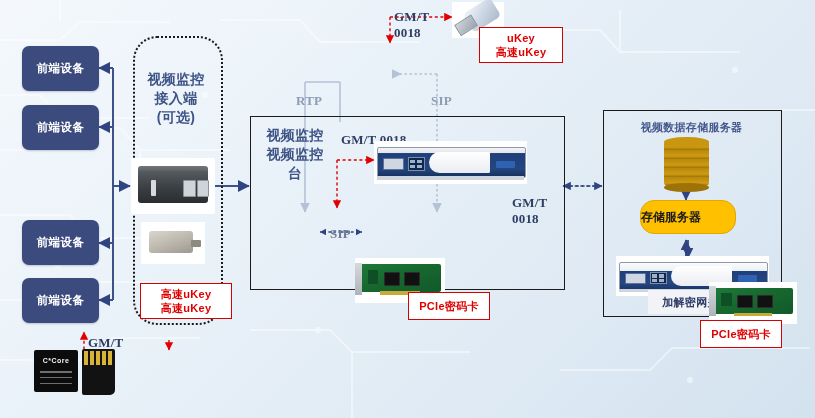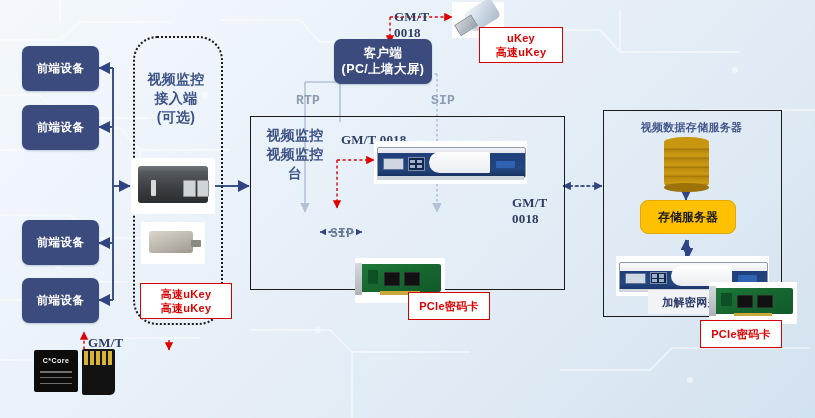--- a/index.html
+++ b/index.html
@@ -42,30 +42,30 @@
     color:#e00000;font-size:11px;font-weight:bold;line-height:1.3;
     display:flex;align-items:center;justify-content:center;text-align:center;
     letter-spacing:.3px;
   }
   .greybox{
     position:absolute;background:#f2f3f6;color:#2b3a66;
     font-size:11px;font-weight:bold;display:flex;align-items:center;justify-content:center;
     text-align:center;letter-spacing:.3px;
   }
   .amberbox{
-    position:absolute;background:#ffc000;border:1px solid #e0a800;border-radius:8px;
+    position:absolute;background:#ffc000;border:1px solid #e0a800;border-radius:14px;
     color:#1a1a1a;font-size:12px;font-weight:bold;
-    display:flex;align-items:center;justify-content:center;text-align:center;
+    display:flex;align-items:center;text-align:center;
   }
 
   .proto{
     position:absolute;color:#2f3d63;font-size:13px;font-weight:bold;
     font-family:"Liberation Serif","DejaVu Serif",serif;line-height:1.25;letter-spacing:.2px;
   }
-  .proto.light{color:#8e9bb5;font-family:Liberation Mono, monospace;}
+  .proto.light{color:#8e9bb5;font-family:Liberation Serif, serif;}
 
   svg.wires{position:absolute;left:0;top:0;width:815px;height:418px;overflow:visible;}
 
   
   .photo{position:absolute;background:#ffffff;}
 
   
   .accessbox{border-radius:2px;}
   .accessbox .body{
     position:absolute;left:8%;top:24%;width:84%;height:56%;
@@ -341,24 +341,20 @@
     <div class="ln" style="top:50%;"></div>
     <div class="ln" style="top:64%;"></div>
     <div class="ln" style="top:78%;"></div>
   </div>
 
   <div class="tfcard" style="left:82px;top:349px;width:33px;height:46px;">
     <div class="pads"></div>
   </div>
 
 
-  <div class="node client" style="left:334px;top:39px;width:98px;height:45px;flex-direction:column;">
-    <div>客户端</div>
-    <div>(PC/上墙大屏)</div>
-  </div>
 
   <div class="proto" style="left:394px;top:9px;">
     <div>GM/T</div>
     <div>0018</div>
   </div>
 
   <div class="photo usbkey" style="left:452px;top:2px;width:52px;height:36px;">
     <div class="cap"></div>
     <div class="metal"></div>
   </div>

